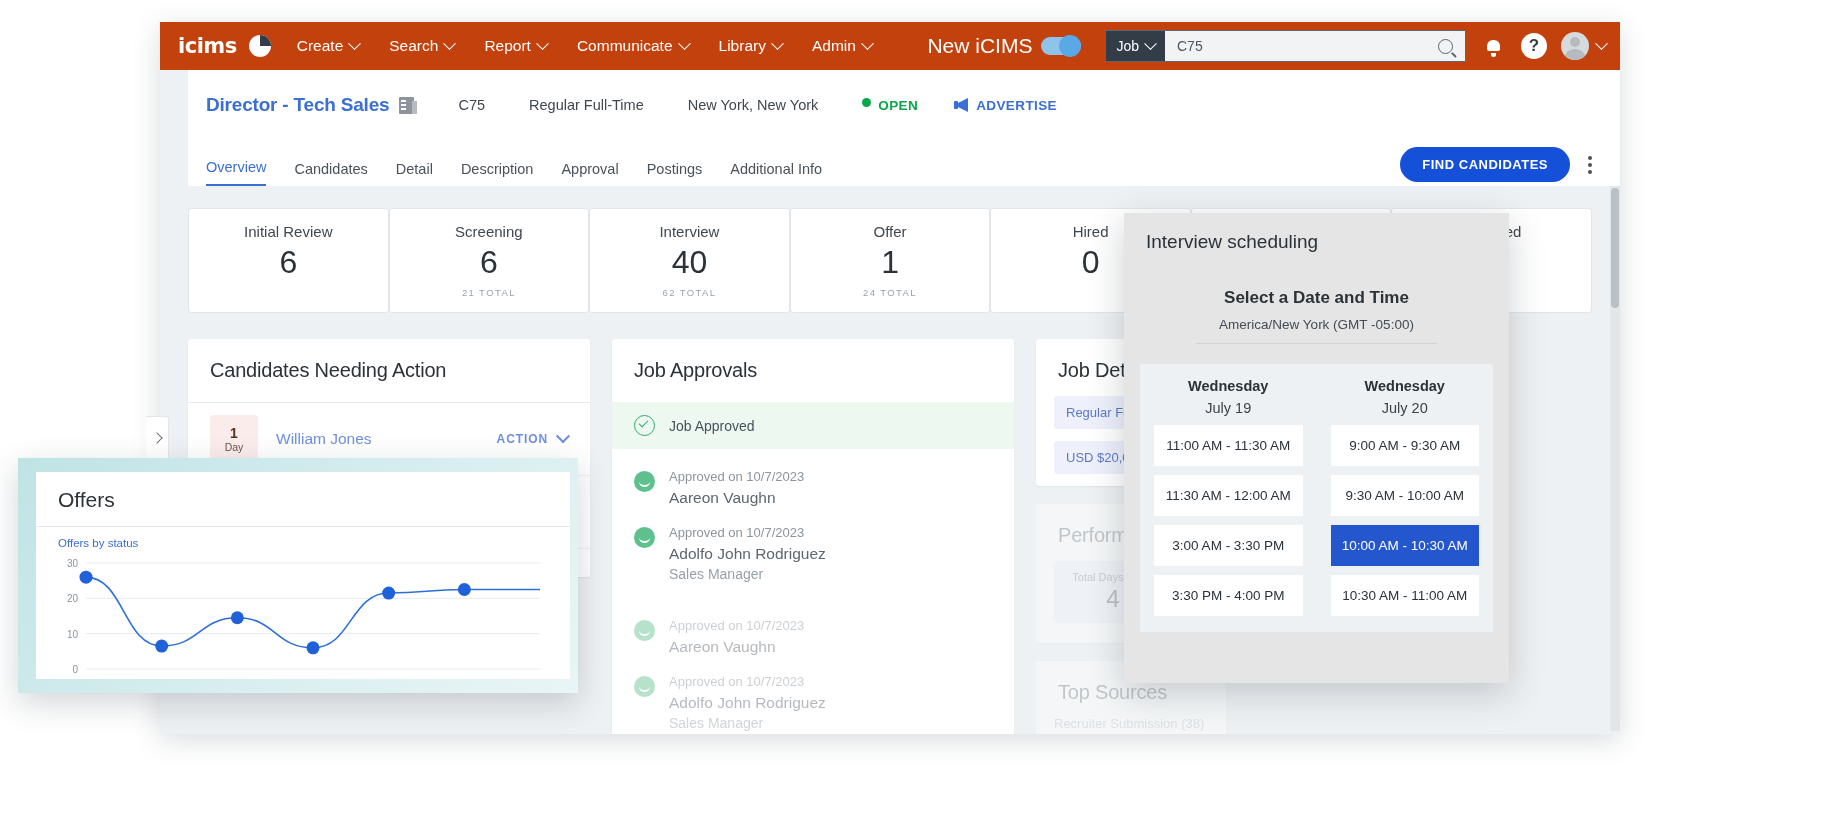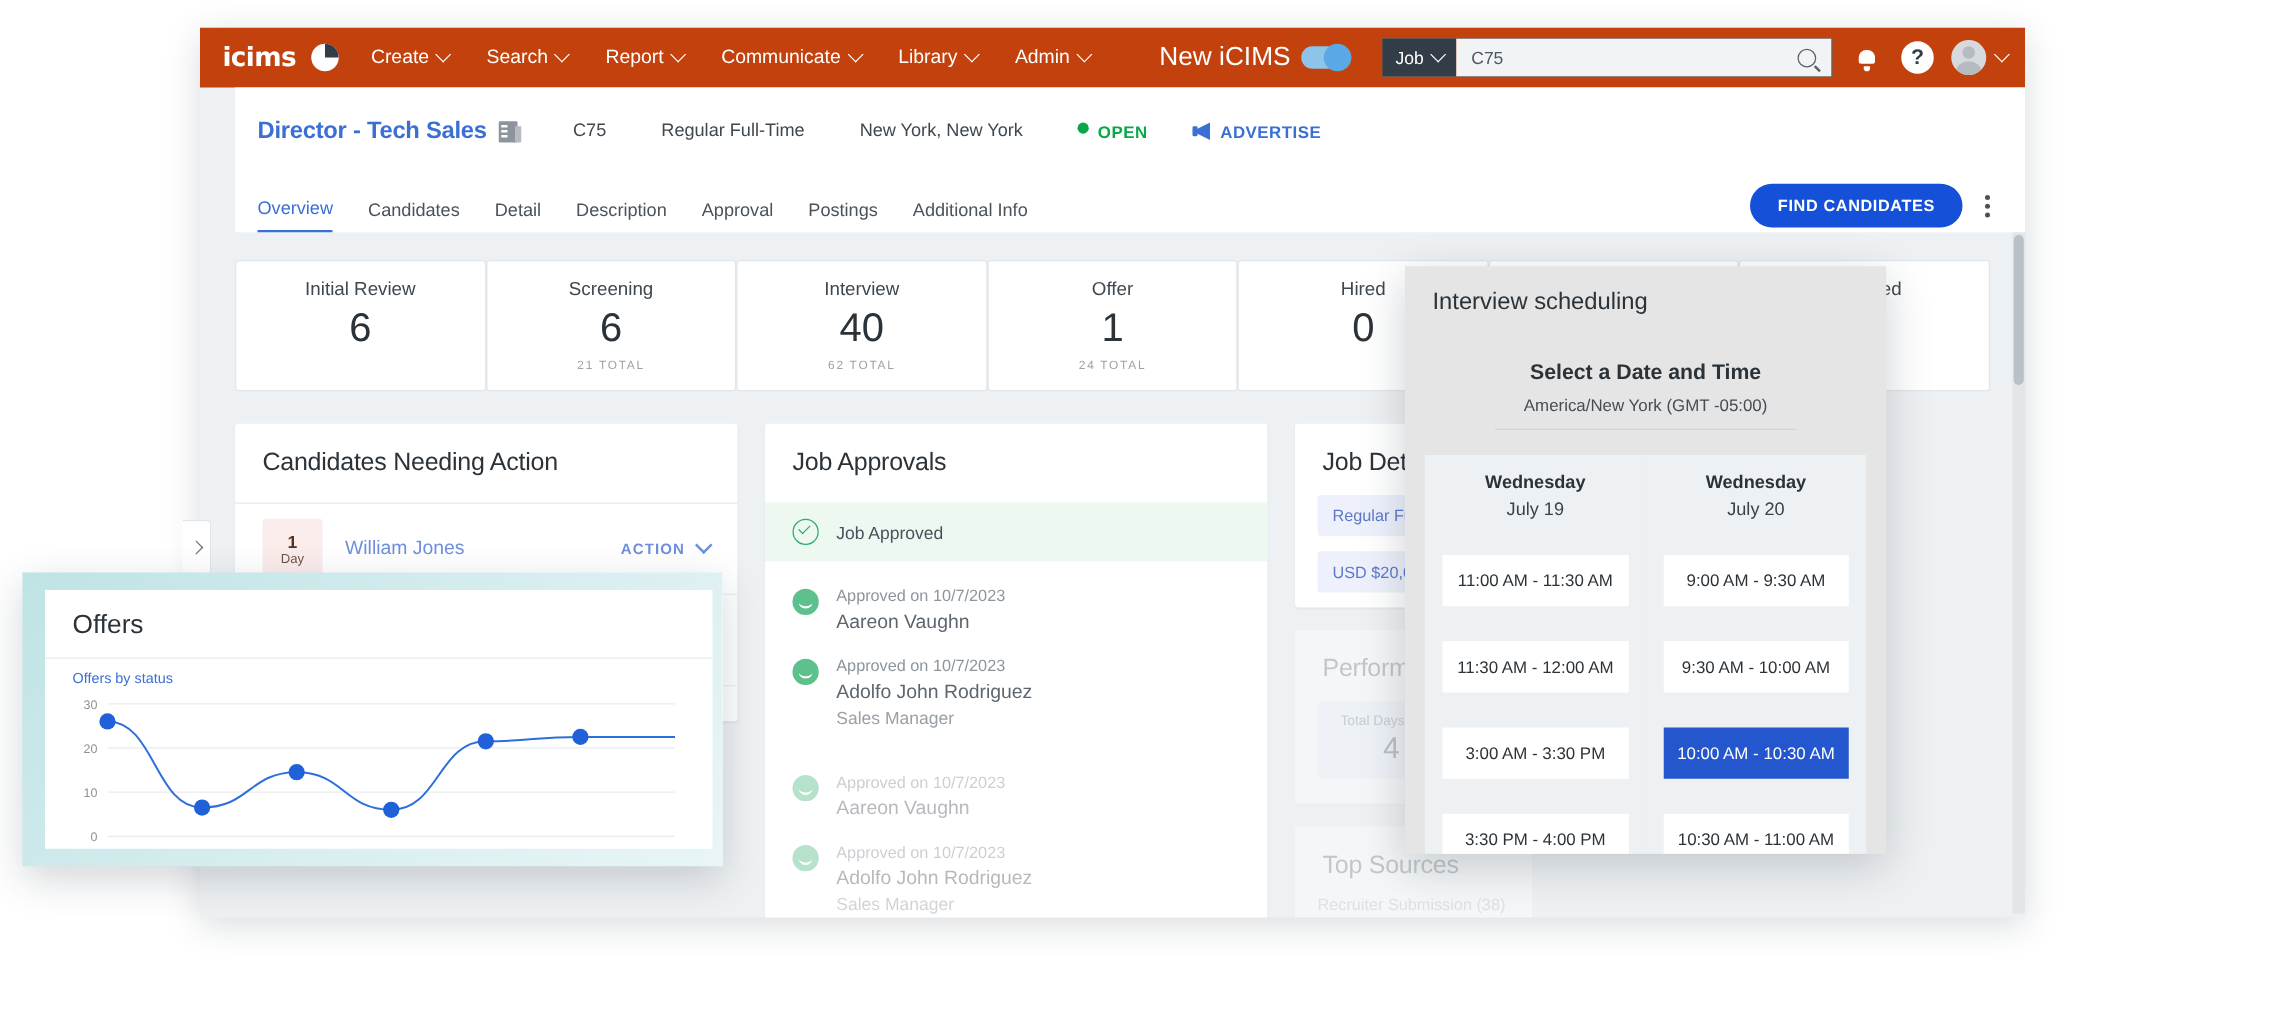--- a/index.html
+++ b/index.html
@@ -663,21 +663,21 @@
     box-sizing: border-box;
   }
   .day-name { text-align: center; font-size: 14.5px; font-weight: bold; color: #2b3238; }
   .day-date { text-align: center; font-size: 14.5px; color: #3a424a; margin-top: 6px; }
   .slot {
     background: #fff;
     text-align: center;
     font-size: 13.5px;
     color: #2b3238;
     padding: 13px 0;
-    margin-top: 28px;
+    margin-top: 9px;
     cursor: pointer;
   }
   .slot.selected { background: #2457ce; color: #fff; }
   .day-col .slot:first-of-type { margin-top: 22px; }
 </style>
 </head>
 <body>
 
 <div id="stage">
 

